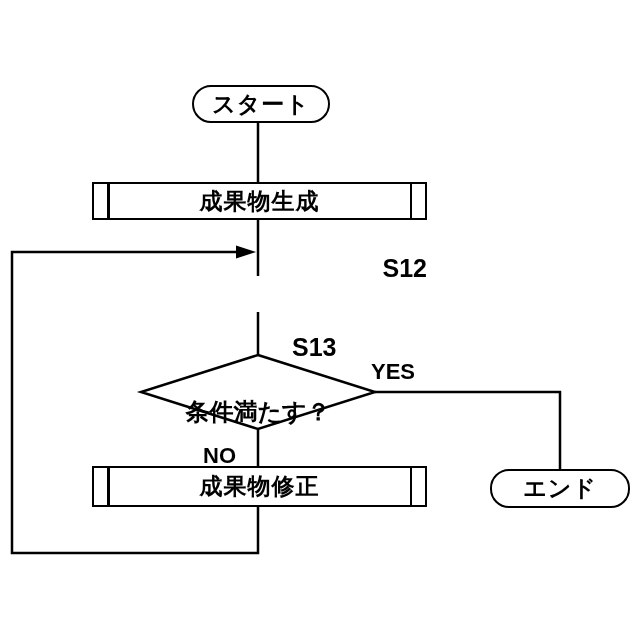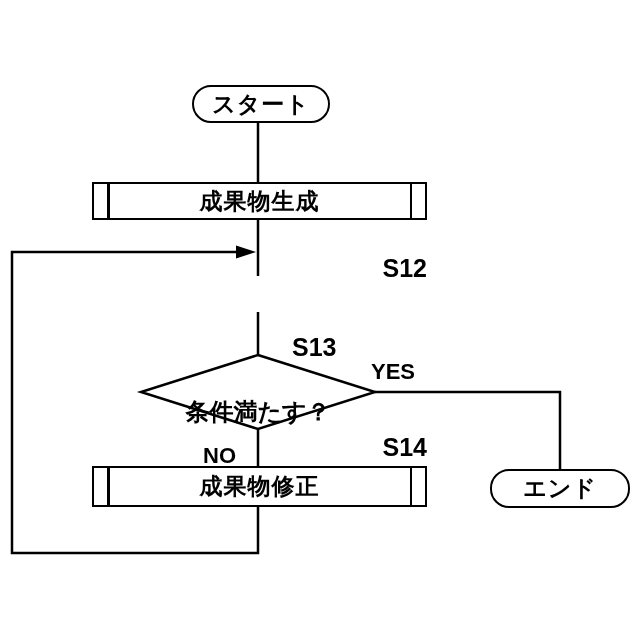--- a/index.html
+++ b/index.html
@@ -108,19 +108,18 @@
   <div class="diamond-label">条件満たす？</div>
 
   <div class="branch-label yes">YES</div>
   <div class="branch-label no">NO</div>
 
   <div class="node process s14">
     <span class="sidebar left"></span>
     <span class="node-label">成果物修正</span>
     <span class="sidebar right"></span>
   </div>
-  <div class="step-label s14">S14</div>
 
   <div class="node terminal end">
     <span class="node-label">エンド</span>
   </div>
 
 </div>
 
 </body></html>

